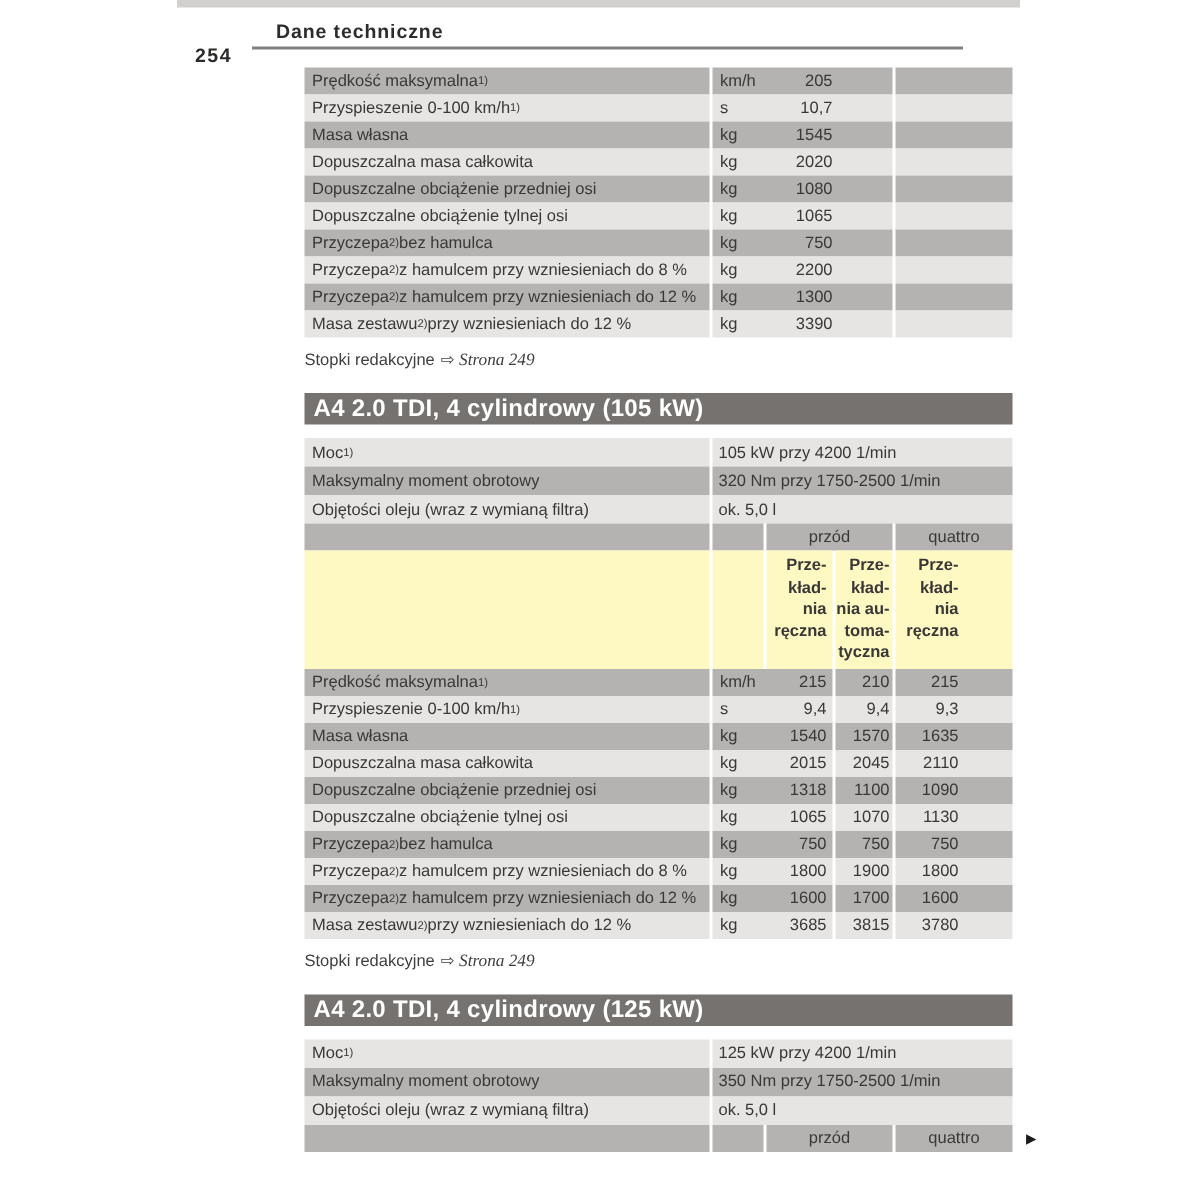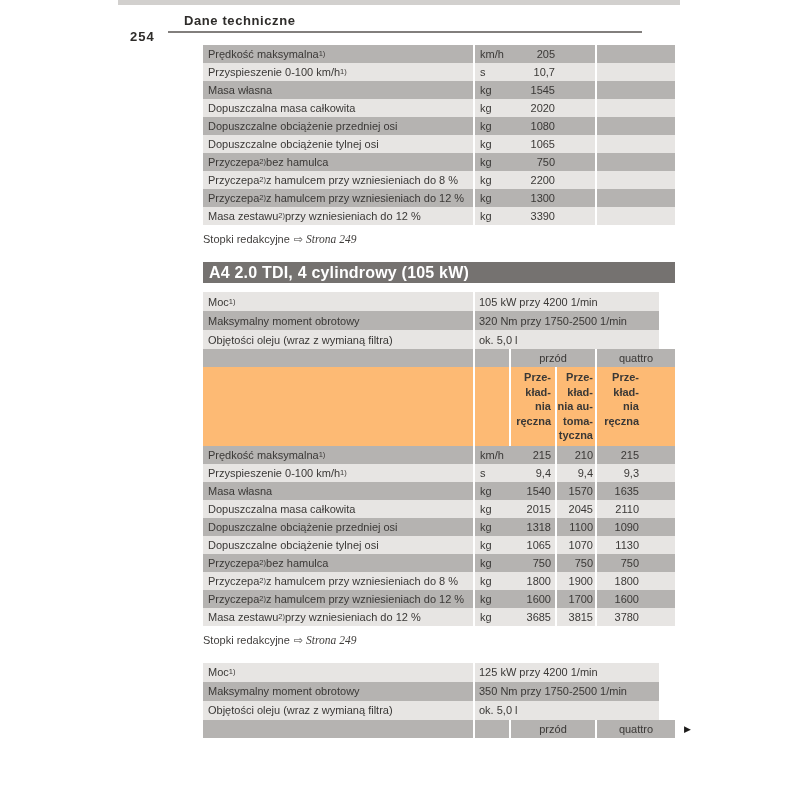--- a/index.html
+++ b/index.html
@@ -11,32 +11,32 @@
   .top-strip{position:absolute;top:0;left:118px;width:562px;height:5px;background:#d2d0ce;}
   .page-num{position:absolute;top:13px;left:130px;font-size:13px;font-weight:bold;letter-spacing:1px;color:#2e2c2a;margin-top:16px;}
   .page-title{position:absolute;top:13px;left:184px;font-size:13px;font-weight:bold;letter-spacing:0.6px;color:#2e2c2a;}
   .title-rule{position:absolute;top:31px;left:168px;width:474px;height:2px;background:#827f7d;}
   .content{position:absolute;top:45px;left:168px;width:472px;padding-left:35px;}
 
   .trow{display:flex;gap:2px;min-height:18px;font-size:11px;align-items:stretch;}
   .irow{display:flex;gap:2px;min-height:19px;font-size:11px;align-items:stretch;}
   .row-d > div{background:#b5b3b1;}
   .row-l > div{background:#e7e5e3;}
-  .row-g > div{background:#fdba74;}
+  .row-g > div{background:#fef9c3;}
   .cell{box-sizing:border-box;display:flex;align-items:center;}
   .c-label{width:270px;padding:2px 2px 2px 5px;}
   .c-merged{width:120px;justify-content:space-between;padding:0 40px 0 5px;}
   .c-fill{width:78px;}
   .c-uv{width:80px;justify-content:space-between;padding:0 4px 0 5px;}
   .c-v2{width:38px;justify-content:flex-end;padding-right:2px;}
   .c-v3{width:78px;justify-content:flex-end;padding-right:36px;}
   .c-unit-sm{width:34px;}
   .c-front{width:84px;justify-content:center;}
   .c-quattro{width:78px;justify-content:center;}
-  .c-infoval{width:184px;padding-left:4px;}
+  .c-infoval{width:200px;padding-left:4px;}
   .gearbox .cell{align-items:flex-start;padding-top:3px;padding-bottom:3px;font-weight:bold;line-height:14.5px;}
   .gearbox{min-height:74px;}
   .g-txt{text-align:right;width:100%;}
   .c-g1{width:44px;padding-right:4px;}
   .c-g2{width:38px;padding-right:2px;}
   .c-g3{width:78px;padding-right:36px;}
   sup{font-size:7.5px;line-height:0;vertical-align:super;}
   .footnote{margin:8px 0 16px 0;font-size:11px;color:#403e3c;}
   .footnote .arrow{margin:0 3px 0 4px;}
   .footnote i{font-family:"Liberation Serif","DejaVu Serif",serif;font-style:italic;font-size:11.5px;}
@@ -338,20 +338,21 @@
           </div>
           <div class="cell c-v2">3815</div>
           <div class="cell c-v3">3780</div>
         </div>
       </div>
 
     <div class="footnote">
       <span>Stopki redakcyjne</span><span class="arrow">⇨</span><i>Strona 249</i>
     </div>
 
+    <div class="section-bar">A4 2.0 TDI, 4 cylindrowy (125 kW)</div>
 
     <div id="info125">
         <div class="irow row-l">
           <div class="cell c-label">
             <span>Moc</span>
             <sup>1)</sup>
           </div>
           <div class="cell c-infoval">125 kW przy 4200 1/min</div>
         </div>
         <div class="irow row-d">

